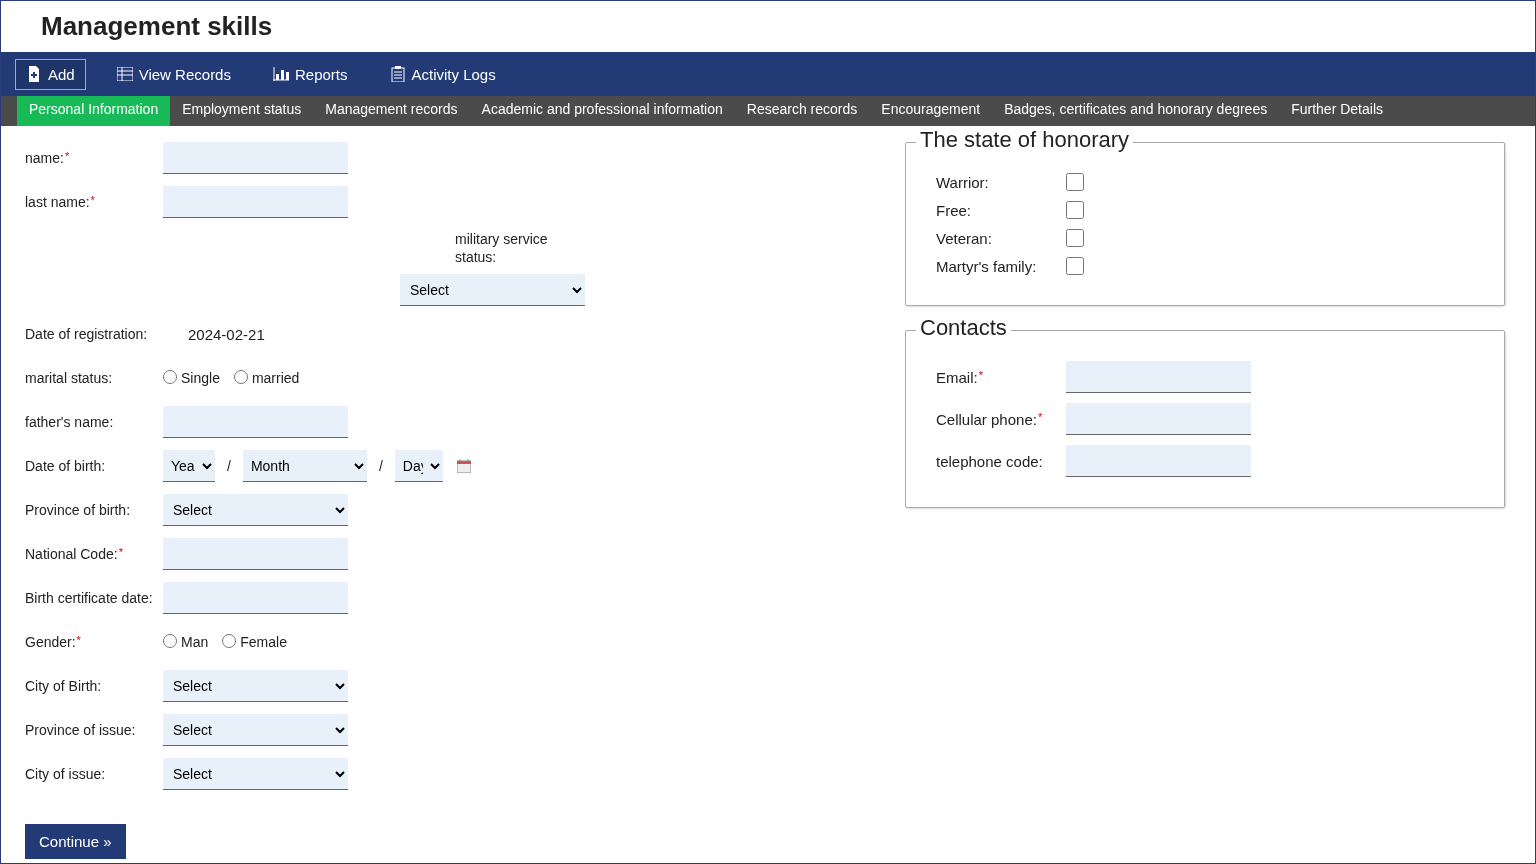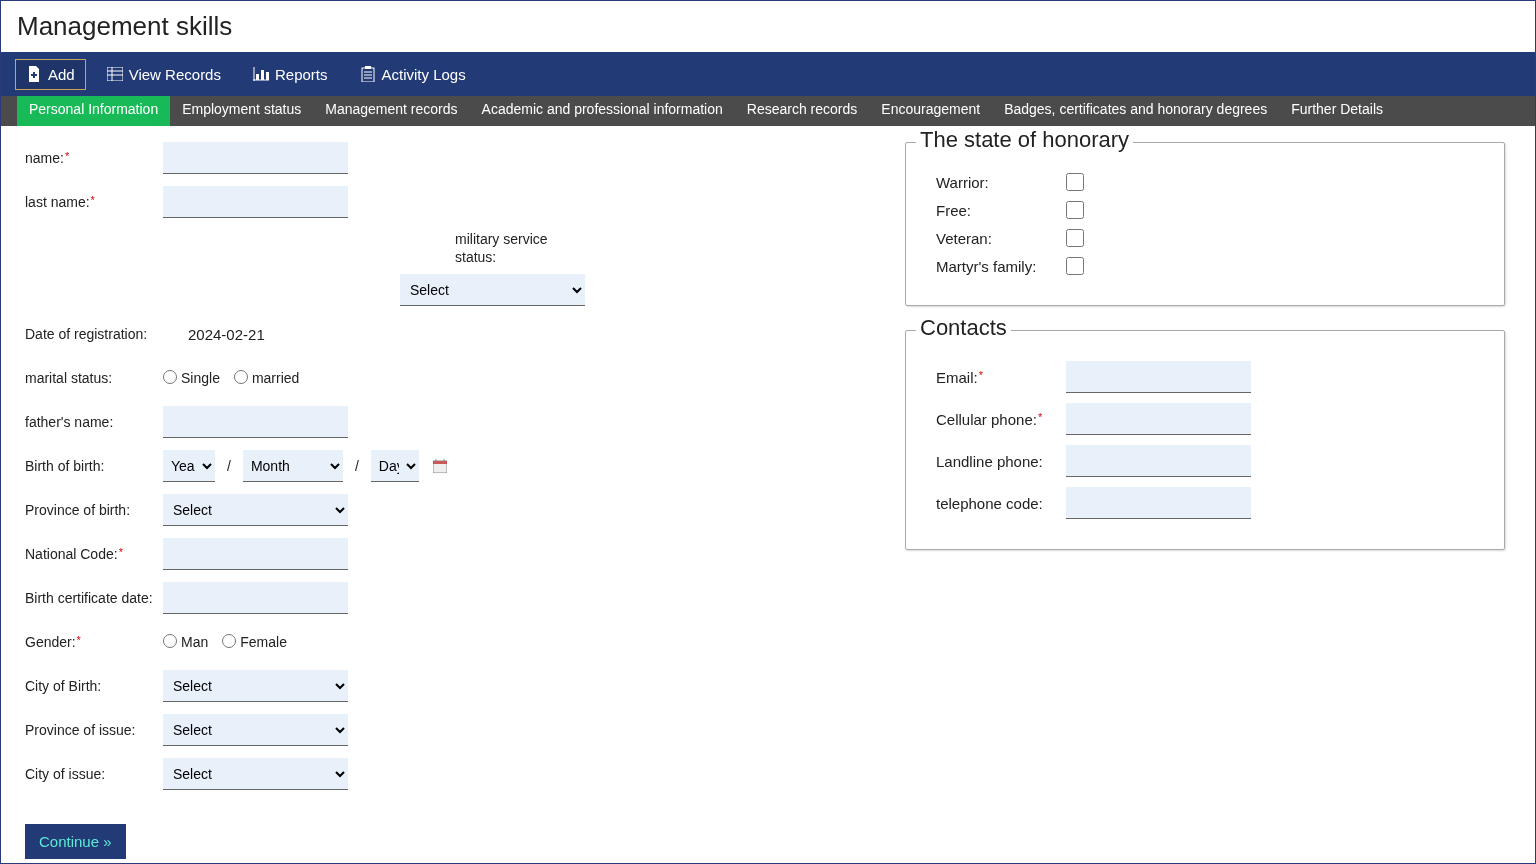--- a/index.html
+++ b/index.html
@@ -1,19 +1,19 @@
 <!DOCTYPE html>
 <html><head>
 <meta charset="utf-8">
 <style>
   * { box-sizing: border-box; margin: 0; padding: 0; }
   body { font-family: "Segoe UI", Arial, sans-serif; font-size: 14px; color: #222; background: #fff; }
   .container { border: 1px solid #2a3a7a; width: 1536px; height: 864px; position: relative; overflow: hidden; }
-  .page-title { font-size: 26px; font-weight: 400; padding: 10px 16px; }
-  .topbar { background: #223a76; height: 44px; display: flex; align-items: center; padding-left: 14px; gap: 10px; }
+  .page-title { font-size: 26px; font-weight: 700; padding: 10px 28px; margin-left: 12px; }
+  .topbar { background: #223a76; height: 44px; display: flex; align-items: center; padding-left: 14px; gap: 20px; }
   .top-btn { display: inline-flex; align-items: center; gap: 6px; color: #fff; font-size: 15px; padding: 6px 10px; cursor: pointer; border: 1px solid transparent; }
   .top-btn.active { border: 1px solid #c9a659; background: #1f3569; }
   .top-btn .icon { width: 16px; height: 16px; display: inline-flex; align-items: center; justify-content: center; }
   .tabs { background: #4b4b4b; height: 30px; display: flex; padding-left: 16px; }
   .tab { color: #fff; font-size: 14px; padding: 5px 12px; cursor: pointer; white-space: nowrap; }
   .tab.active { background: #18ba57; }
   .content { display: flex; padding: 16px 24px; gap: 40px; }
   .left { flex: 0 0 560px; }
   .right { flex: 1; padding-left: 280px; }
   .form-row { display: flex; align-items: center; margin-bottom: 12px; min-height: 32px; gap: 8px; }
@@ -21,21 +21,21 @@
   .req { color: #d00; font-size: 11px; vertical-align: top; margin-left: 1px; }
   .text-input { width: 185px; height: 32px; background: #e8f0fa; border: none; border-bottom: 1px solid #666; padding: 4px 8px; font-size: 14px; }
   .select-input { width: 185px; height: 32px; background: #e8f0fa; border: none; border-bottom: 1px solid #666; padding: 4px 6px; font-size: 14px; }
   .select-sm { background: #e8f0fa; border: none; border-bottom: 1px solid #666; padding: 4px 4px; font-size: 14px; height: 32px; }
   .static-val { font-size: 15px; margin-left: 25px; }
   .radio-wrap { display: flex; gap: 4px; }
   .radio-wrap input[type=radio] { width: 14px; height: 14px; }
   .radio-group { display: flex; gap: 14px; }
   .date-sep { margin: 0 4px; }
   .cal-icon { margin-left: 6px; width: 14px; height: 14px; display: inline-block; }
-  .continue-btn { background: #223a76; color: #5eead4; border: none; padding: 9px 14px; font-size: 15px; cursor: pointer; margin-top: 22px; }
+  .continue-btn { background: #223a76; color: #ffffff; border: none; padding: 9px 14px; font-size: 15px; cursor: pointer; margin-top: 22px; }
   .fieldset { border: 1px solid #aaa; border-radius: 2px; box-shadow: 1px 1px 2px rgba(0,0,0,0.15); margin-bottom: 24px; padding: 12px 14px 20px; position: relative; width: 600px; }
   .fieldset .legend { position: absolute; top: -16px; left: 10px; background: #fff; padding: 0 4px; font-size: 22px; }
   .fs-row { display: flex; align-items: center; margin: 10px 16px; }
   .fs-label { width: 130px; font-size: 15px; }
   .fs-check { width: 18px; height: 18px; border: 1px solid #888; background: #fff; }
   .fs-input { width: 185px; height: 32px; background: #e8f0fa; border: none; border-bottom: 1px solid #666; padding: 4px 8px; font-size: 14px; }
   svg { display: block; }
 </style>
 </head>
 <body>
@@ -141,24 +141,24 @@
           </label>
         </div>
       </div>
 
       <div class="form-row">
         <div class="form-label">father's name:</div>
         <input class="text-input" style="">
       </div>
 
       <div class="form-row">
-        <div class="form-label">Birth of birth:</div>
+        <div class="form-label">Date of birth:</div>
         <select class="select-sm" style="width:52px"><option>Year</option></select>
         <span class="date-sep">/</span>
-        <select class="select-sm" style="width:100px"><option>Month</option></select>
+        <select class="select-sm" style="width:124px"><option>Month</option></select>
         <span class="date-sep">/</span>
         <select class="select-sm" style="width:48px"><option>Day</option></select>
         <span class="cal-icon">
           <svg width="14" height="14" viewBox="0 0 14 14">
               <rect x="0" y="2" width="14" height="12" fill="#eee" stroke="#888"></rect>
               <rect x="0" y="2" width="14" height="3" fill="#c55"></rect>
               <line x1="3" y1="0" x2="3" y2="3" stroke="#888"></line>
               <line x1="11" y1="0" x2="11" y2="3" stroke="#888"></line>
             </svg>
         </span>
@@ -239,24 +239,20 @@
         <div style="height:8px"></div>
         <div class="fs-row">
           <div class="fs-label"><span>Email:</span><span class="req">*</span></div>
           <input class="fs-input" style="">
         </div>
         <div class="fs-row">
           <div class="fs-label"><span>Cellular phone:</span><span class="req">*</span></div>
           <input class="fs-input" style="">
         </div>
         <div class="fs-row">
-          <div class="fs-label">Landline phone:</div>
-          <input class="fs-input" style="">
-        </div>
-        <div class="fs-row">
           <div class="fs-label">telephone code:</div>
           <input class="fs-input" style="">
         </div>
       </div>
 
     </div>
   </div>
 </div>
 
 </body></html>

